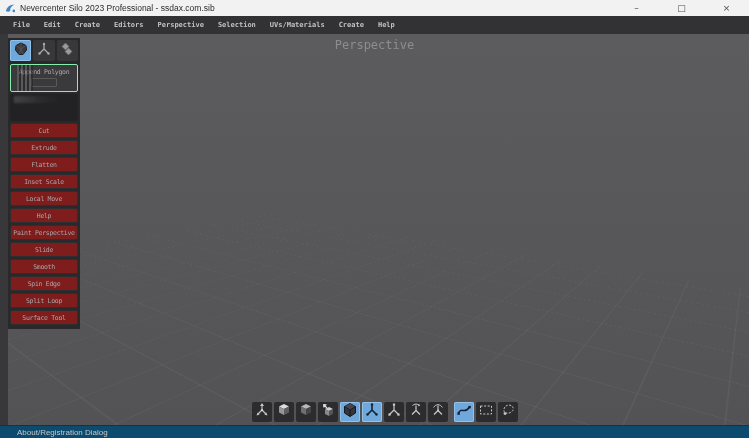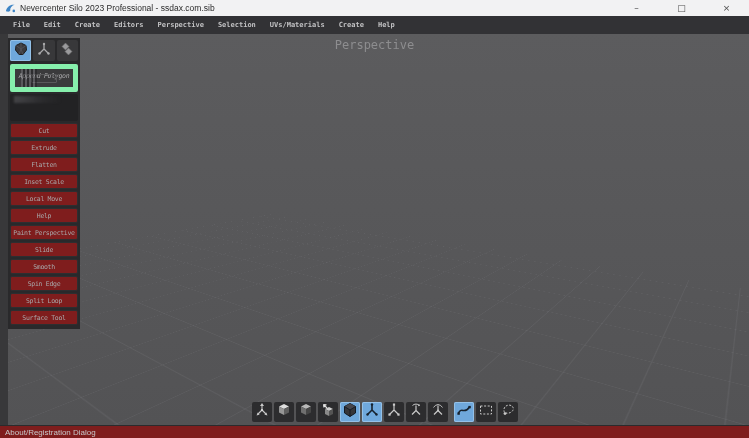--- a/index.html
+++ b/index.html
@@ -25,42 +25,42 @@
     transform:perspective(420px) rotateX(62deg) rotateZ(33deg);
     transform-origin:50% 30%;}
   .vp-label{position:absolute;top:4px;left:0;width:100%;text-align:center;font-family:"DejaVu Sans Mono",monospace;font-size:12px;color:#8d8d8f;}
 
   
   .left-strip{position:absolute;top:34px;bottom:13px;left:0;width:8px;background:#38383a;}
   .left-panel{position:absolute;left:8px;top:38px;width:72px;background:#29292b;padding:2px 2px 4px 2px;box-sizing:border-box;}
   .tabs{display:flex;gap:2px;}
   .tab{width:22px;height:21px;background:#38383a;border-radius:2px;display:flex;align-items:center;justify-content:center;}
   .tab.sel{background:#6fa8dc;box-shadow:inset 0 0 0 1px #94c1e8;}
-  .append-btn{position:relative;height:28px;margin-top:3px;background:#3a3a3c;border:5px solid #86efac;border-radius:2px;box-sizing:border-box;overflow:hidden;font-style:italic;}
+  .append-btn{position:relative;height:28px;margin-top:3px;background:#3a3a3c;border:1px solid #86efac;border-radius:2px;box-sizing:border-box;overflow:hidden;}
   .append-label{display:block;text-align:center;margin-top:3px;font-family:"DejaVu Sans Mono",monospace;font-size:6.5px;letter-spacing:-0.3px;color:#aaaaac;}
   .mini-box{position:absolute;left:50%;transform:translateX(-50%);bottom:4px;width:24px;height:7px;border:1px solid #59595b;border-radius:1px;}
   .streaks{position:absolute;left:6px;top:0;bottom:0;width:16px;
     background:repeating-linear-gradient(90deg, rgba(140,140,145,0.45) 0 2px, rgba(30,30,32,0.55) 2px 4px);
     filter:blur(0.4px);opacity:.85;}
   .ghost-btn{position:relative;height:27px;margin-top:2px;background:#222224;border-radius:2px;overflow:hidden;}
   .ghost-smudge{position:absolute;left:4px;top:2px;width:48px;height:7px;
     background:linear-gradient(90deg, rgba(130,130,135,.35), rgba(90,90,95,.15) 60%, transparent);filter:blur(1px);}
   .pbtn{height:15px;margin-top:2px;background:#7f1d1d;border:1px solid #2e2e30;border-radius:2px;box-sizing:border-box;
     display:flex;align-items:center;justify-content:center;
     font-family:"DejaVu Sans Mono",monospace;font-size:6.5px;letter-spacing:-0.3px;color:#a8a8aa;white-space:nowrap;}
 
   
   .bottom-toolbar{position:absolute;left:252px;bottom:16px;display:flex;align-items:center;}
   .tb-btn{width:20px;height:20px;margin-right:2px;background:#2c2c2e;border-radius:2px;display:flex;align-items:center;justify-content:center;}
   .tb-btn.sel{background:#6fa8dc;box-shadow:inset 0 0 0 1px #94c1e8;}
   .tb-btn.gap{margin-right:6px;}
 
   
-  .statusbar{position:absolute;bottom:0;left:0;right:0;height:13px;background:#7f1d1d;border-top:1px solid #2b2b2d;box-sizing:border-box;
-    display:flex;align-items:center;padding-left:5px;font-size:8px;color:#c8c8ca;}
+  .statusbar{position:absolute;bottom:0;left:0;right:0;height:13px;background:#0c4a6e;border-top:1px solid #2b2b2d;box-sizing:border-box;
+    display:flex;align-items:center;padding-left:17px;font-size:8px;color:#c8c8ca;}
 </style>
 </head>
 <body>
 
 <div class="window">
 
   <div class="titlebar">
     <span class="app-icon">
       <svg viewBox="0 0 12 12" width="11" height="11">
         <path d="M1,9 C2,4 6,1.2 10.5,2 C7.5,3 5.5,5 5.6,8.6 L3.6,9.6 Z" fill="#3e85c6"></path>

